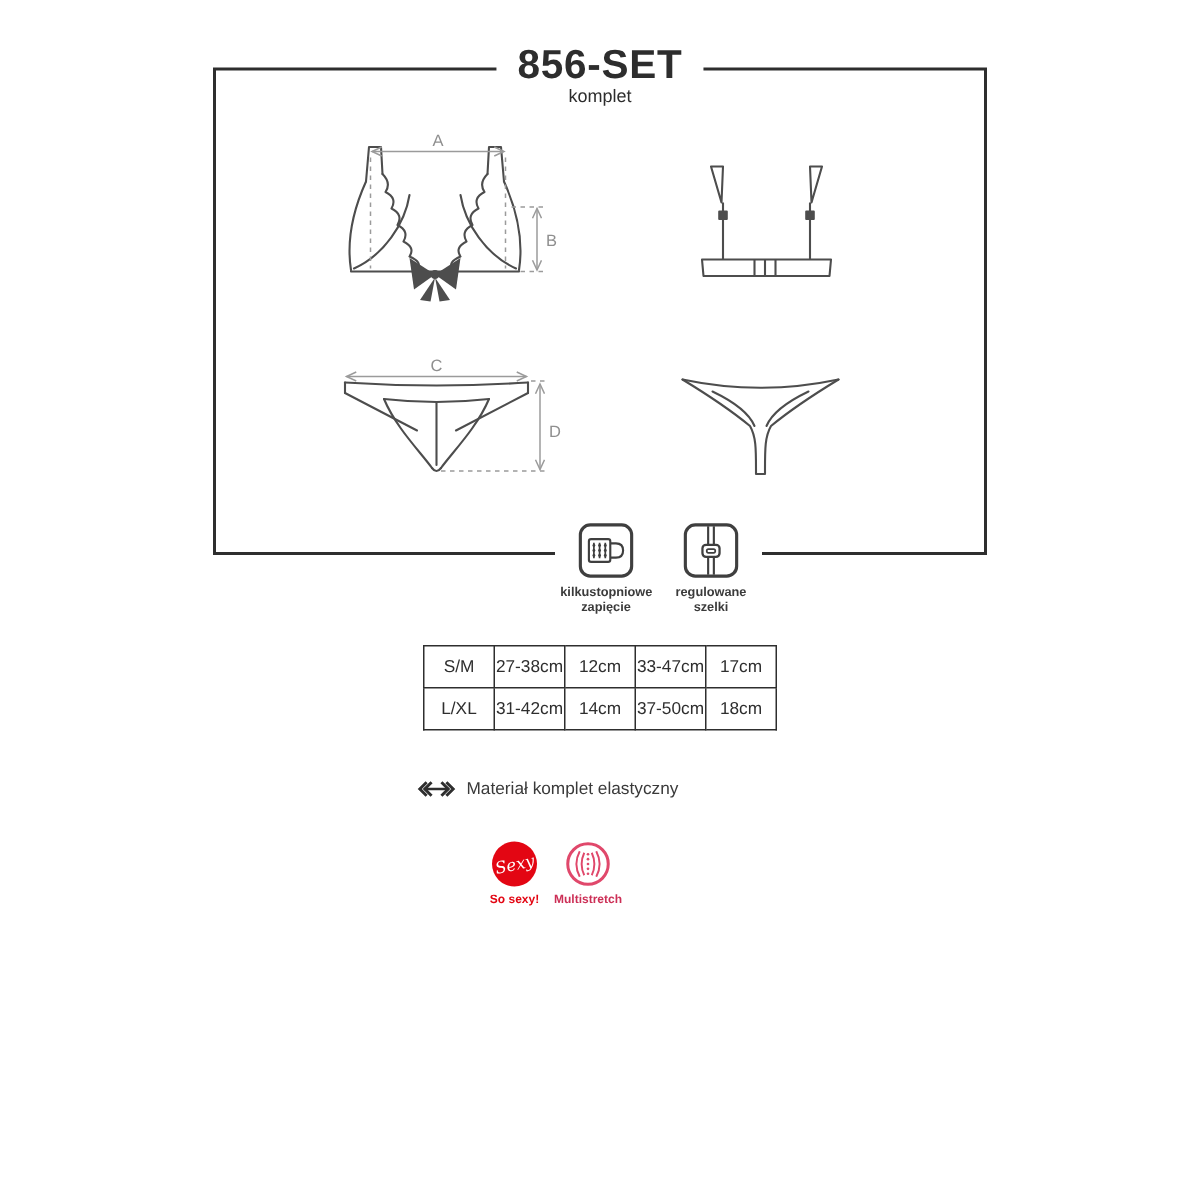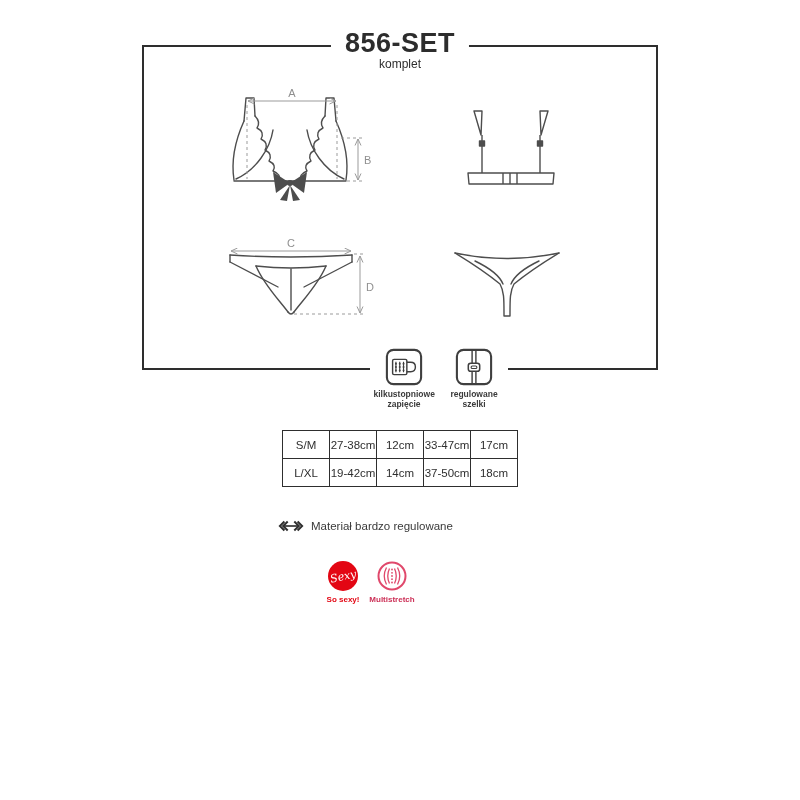--- a/index.html
+++ b/index.html
@@ -184,37 +184,37 @@
     <tbody>
     <tr>
       <td>S/M</td>
       <td>27-38cm</td>
       <td>12cm</td>
       <td>33-47cm</td>
       <td>17cm</td>
     </tr>
     <tr>
       <td>L/XL</td>
-      <td>19-42cm</td>
+      <td>31-42cm</td>
       <td>14cm</td>
       <td>37-50cm</td>
       <td>18cm</td>
     </tr>
   </tbody>
     </table>
 
   <div class="material-note">
     <svg width="28" height="14" viewBox="0 0 34 14">
       <line x1="7" y1="7" x2="27" y2="7" stroke="#2f2f2f" stroke-width="2"></line>
       <path d="M9,1.5 L3.5,7 L9,12.5" fill="none" stroke="#2f2f2f" stroke-width="2.4"></path>
       <path d="M13,1.5 L7.5,7 L13,12.5" fill="none" stroke="#2f2f2f" stroke-width="2.4"></path>
       <path d="M25,1.5 L30.5,7 L25,12.5" fill="none" stroke="#2f2f2f" stroke-width="2.4"></path>
       <path d="M21,1.5 L26.5,7 L21,12.5" fill="none" stroke="#2f2f2f" stroke-width="2.4"></path>
     </svg>
-    <span class="txt">Materiał bardzo regulowane</span>
+    <span class="txt">Materiał komplet elastyczny</span>
   </div>
 
   <div class="badge badge-sexy">
     <div class="badge-circle sexy-circle">
       <span class="sexy-script">Sexy</span>
     </div>
     <div class="badge-label lbl-red">So sexy!</div>
   </div>
 
   <div class="badge badge-multi">

